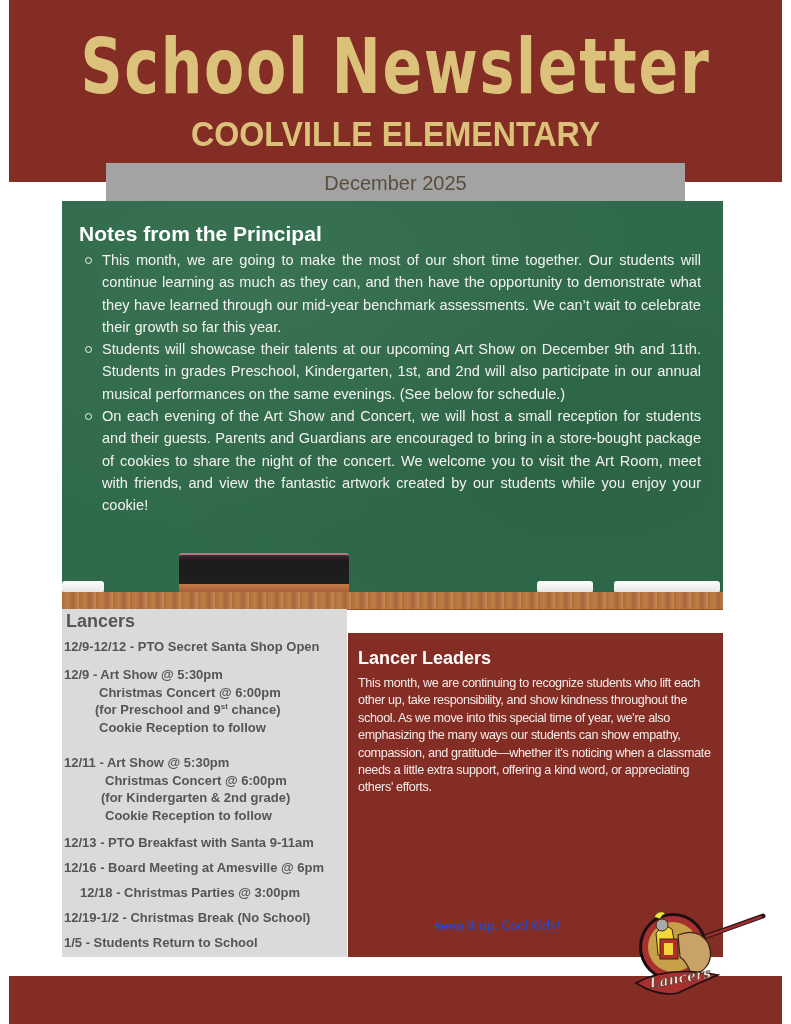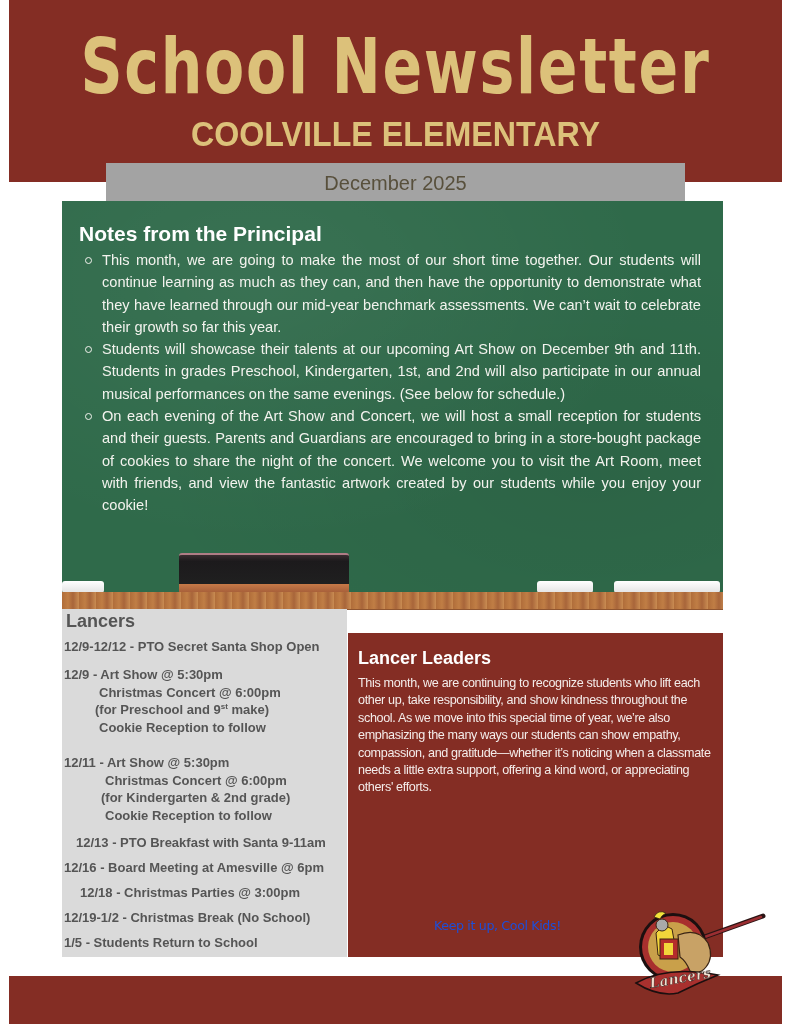--- a/index.html
+++ b/index.html
@@ -153,29 +153,29 @@
 <div class="abs chalk" style="left:614px;width:106px;"></div>
 <div class="abs ledge"></div>
 
 <div class="abs events"></div>
 <div class="abs events-heading">Lancers</div>
 
 <div class="abs ev" style="left:64px;top:638px;">12/9-12/12 - PTO Secret Santa Shop Open</div>
 
 <div class="abs ev" style="left:64px;top:666px;">12/9 - Art Show @ 5:30pm</div>
 <div class="abs ev" style="left:99px;top:684px;">Christmas Concert @ 6:00pm</div>
-<div class="abs ev" style="left:95px;top:701px;"><span>(for Preschool and 9</span><sup>st</sup><span> make)</span></div>
+<div class="abs ev" style="left:95px;top:701px;"><span>(for Preschool and 9</span><sup>st</sup><span> chance)</span></div>
 <div class="abs ev" style="left:99px;top:719px;">Cookie Reception to follow</div>
 
 <div class="abs ev" style="left:64px;top:754px;">12/11 - Art Show @ 5:30pm</div>
 <div class="abs ev" style="left:105px;top:772px;">Christmas Concert @ 6:00pm</div>
 <div class="abs ev" style="left:101px;top:789px;">(for Kindergarten &amp; 2nd grade)</div>
 <div class="abs ev" style="left:105px;top:807px;">Cookie Reception to follow</div>
 
-<div class="abs ev" style="left:76px;top:834px;">12/13 - PTO Breakfast with Santa 9-11am</div>
+<div class="abs ev" style="left:64px;top:834px;">12/13 - PTO Breakfast with Santa 9-11am</div>
 <div class="abs ev" style="left:64px;top:859px;">12/16 - Board Meeting at Amesville @ 6pm</div>
 <div class="abs ev" style="left:80px;top:884px;">12/18 - Christmas Parties @ 3:00pm</div>
 <div class="abs ev" style="left:64px;top:909px;">12/19-1/2 - Christmas Break (No School)</div>
 <div class="abs ev" style="left:64px;top:934px;">1/5 - Students Return to School</div>
 
 <div class="abs lancer-box"></div>
 <div class="abs lancer-heading">Lancer Leaders</div>
 <div class="abs lancer-text">
   <p>This month, we are continuing to recognize students who lift each other up, take responsibility, and show kindness throughout the school.  As we move into this special time of year, we’re also emphasizing the many ways our students can show empathy, compassion, and gratitude—whether it’s noticing when a classmate needs a little extra support, offering a kind word, or appreciating others' efforts.</p>
   <div class="gap"></div>

